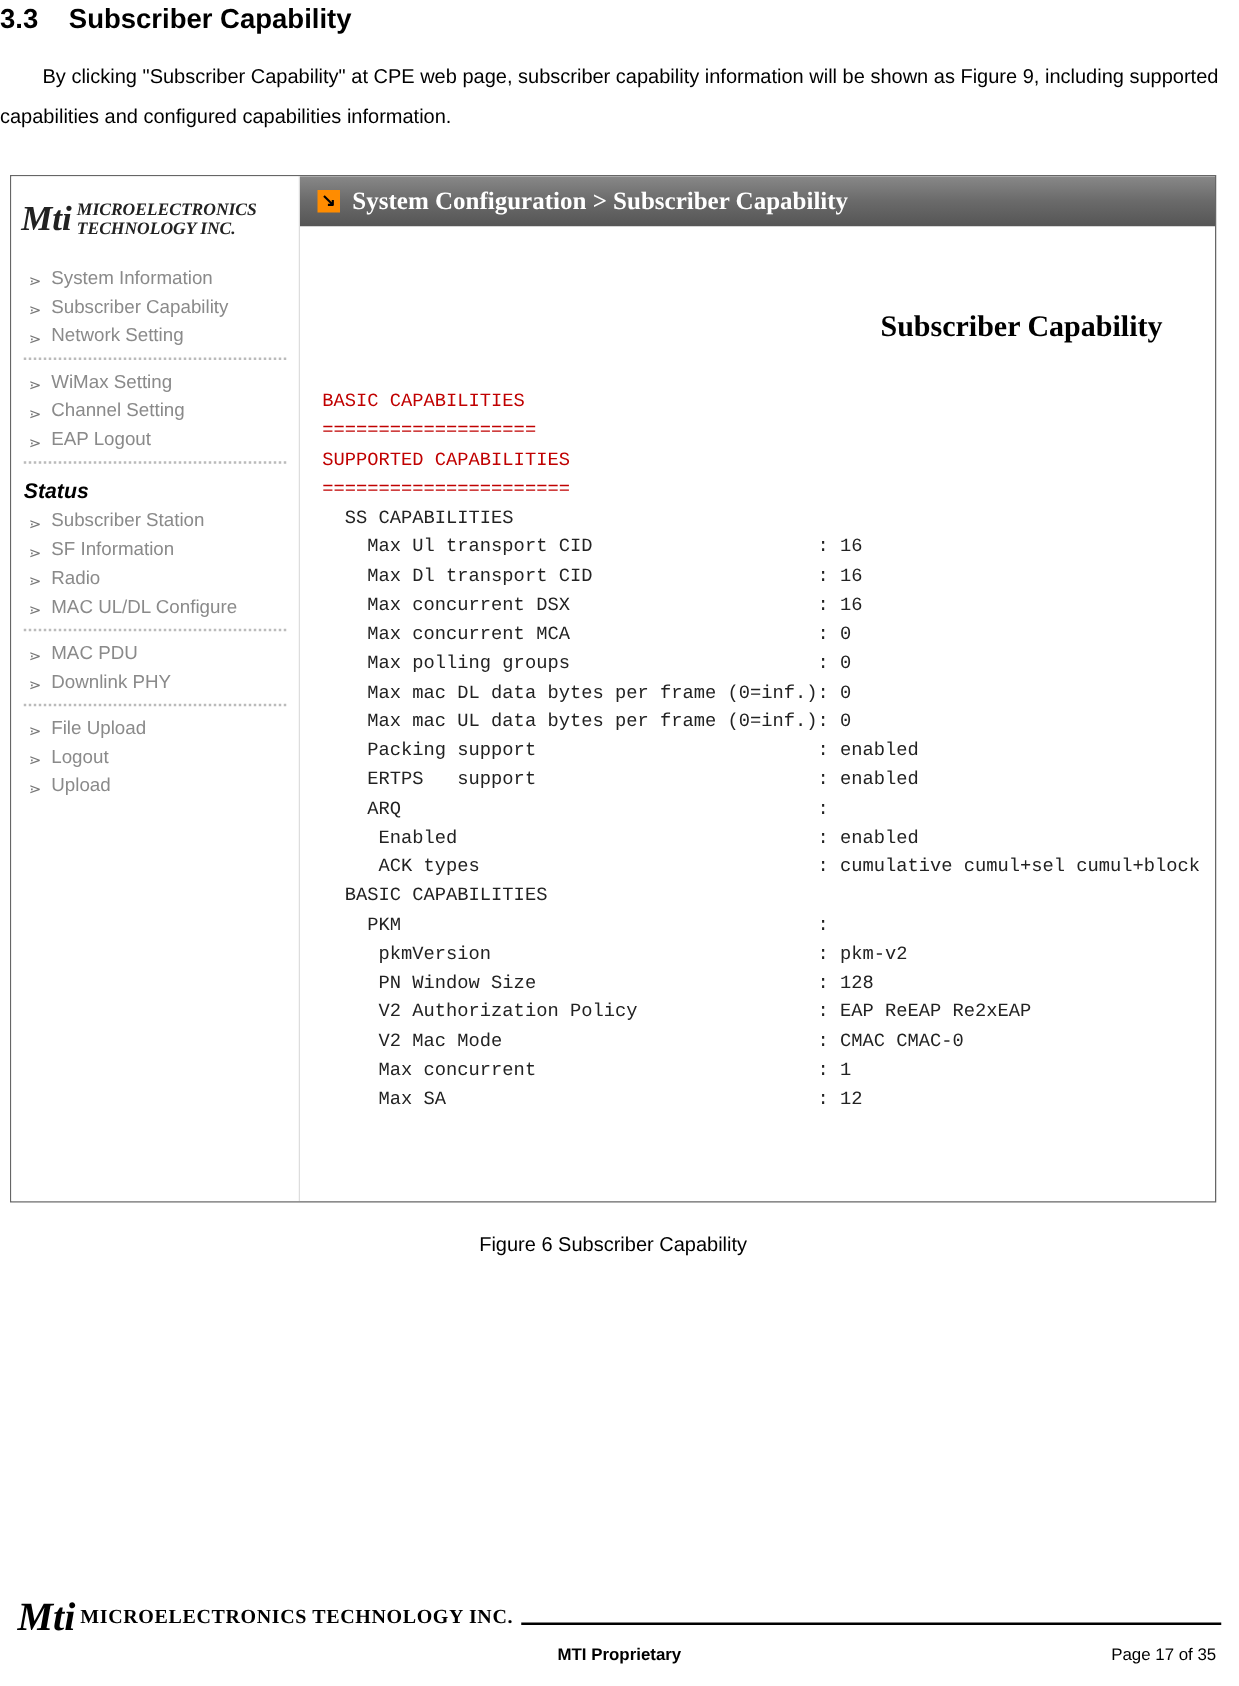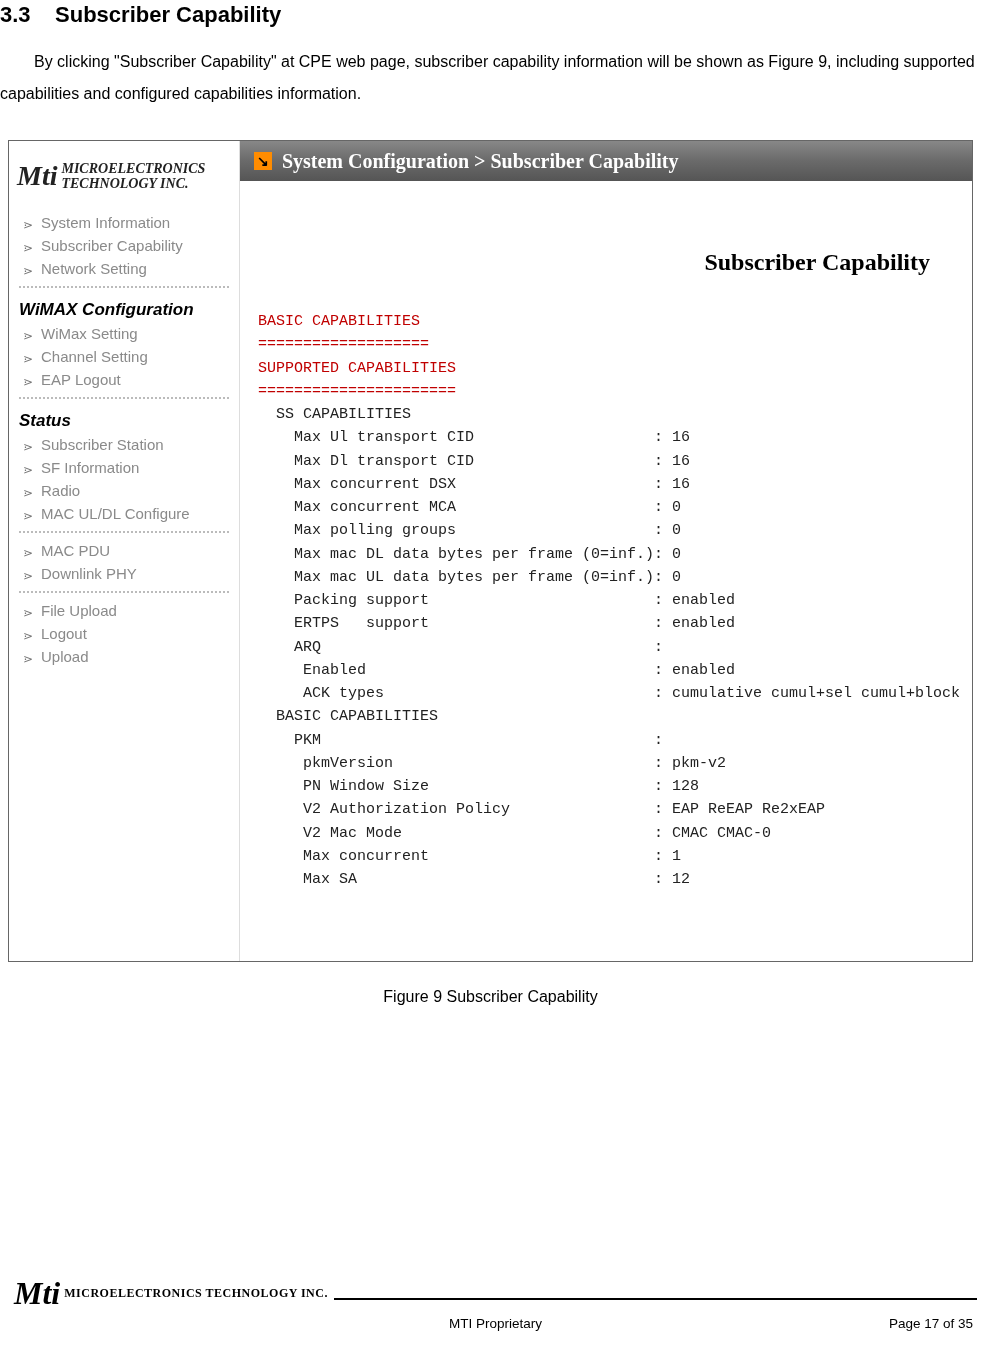--- a/index.html
+++ b/index.html
@@ -132,33 +132,33 @@
   .footer-logo {
     font-family:"Times New Roman", serif;
     font-weight:bold;
     font-style:italic;
     font-size:16px;
     display:flex; align-items:center; gap:4px;
   }
   .footer-logo .mark { font-size:32px; }
   .footer-logo .cotext {
     font-style:normal; font-weight:bold;
-    font-size:12px; letter-spacing:0.5px;
+    font-size:16px; letter-spacing:0.5px;
   }
   .footer-rule {
     flex:1; border-bottom:2px solid #000;
     margin-bottom:12px;
     margin-left:-4px;
   }
   .footer-bottom {
     display:flex; justify-content:space-between; align-items:flex-start;
     font-size:13.5px;
     margin-top:4px;
   }
-  .footer-center { flex:1; text-align:center; font-weight:normal; }
+  .footer-center { flex:1; text-align:center; font-weight:bold; }
   .footer-right { text-align:right; padding-right:4px; }
 </style>
 </head>
 <body>
 
 <div class="page">
   <div class="section-heading">
     <span>3.3</span>&nbsp;&nbsp;&nbsp;&nbsp;<span>Subscriber Capability</span>
   </div>
 
@@ -183,21 +183,20 @@
             </div>
             <div class="nav-item">
               <span class="nav-bullet">⋗</span>
               <span>Subscriber Capability</span>
             </div>
             <div class="nav-item">
               <span class="nav-bullet">⋗</span>
               <span>Network Setting</span>
             </div>
             <div class="nav-divider"></div>
-            <div class="nav-group-title">WiMAX Configuration</div>
             <div class="nav-item">
               <span class="nav-bullet">⋗</span>
               <span>WiMax Setting</span>
             </div>
             <div class="nav-item">
               <span class="nav-bullet">⋗</span>
               <span>Channel Setting</span>
             </div>
             <div class="nav-item">
               <span class="nav-bullet">⋗</span>
@@ -277,21 +276,21 @@
      V2 Authorization Policy                : EAP ReEAP Re2xEAP
      V2 Mac Mode                            : CMAC CMAC-0
      Max concurrent                         : 1
      Max SA                                 : 12
 </div>
         </div>
       </div>
     </div>
   </div>
 
-  <div class="caption">Figure 9    Subscriber Capability</div>
+  <div class="caption">Figure 6    Subscriber Capability</div>
 </div>
 
 <div class="footer">
   <div class="footer-line">
     <div class="footer-logo">
       <span class="mark">Mti</span>
       <span class="cotext">MICROELECTRONICS TECHNOLOGY INC.</span>
     </div>
     <div class="footer-rule"></div>
   </div>

